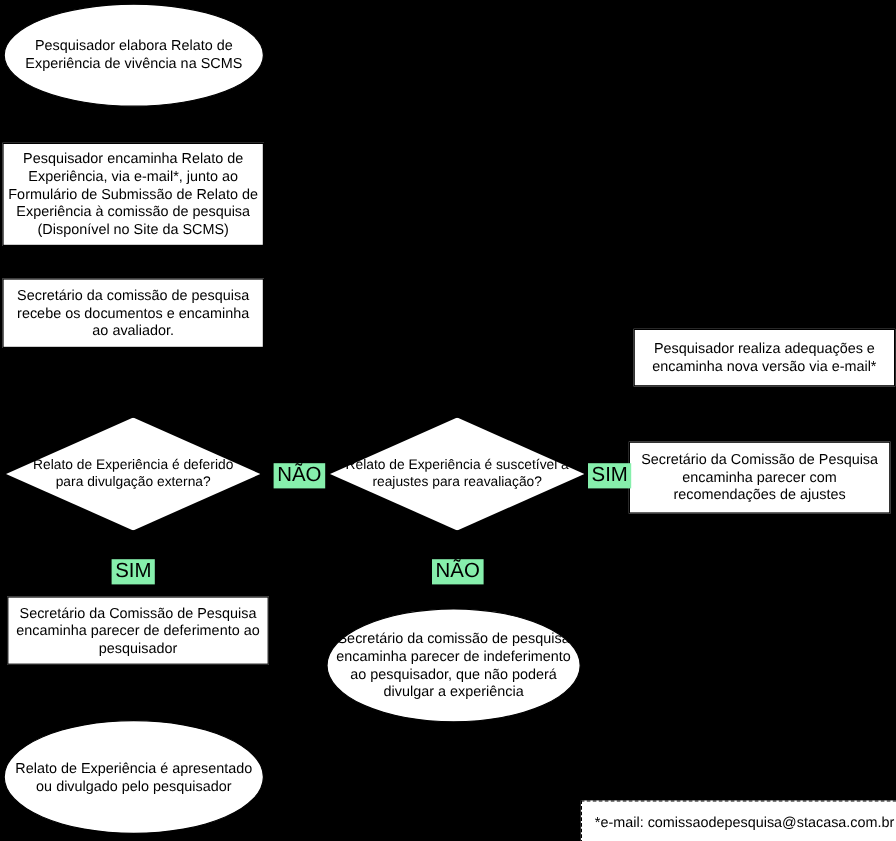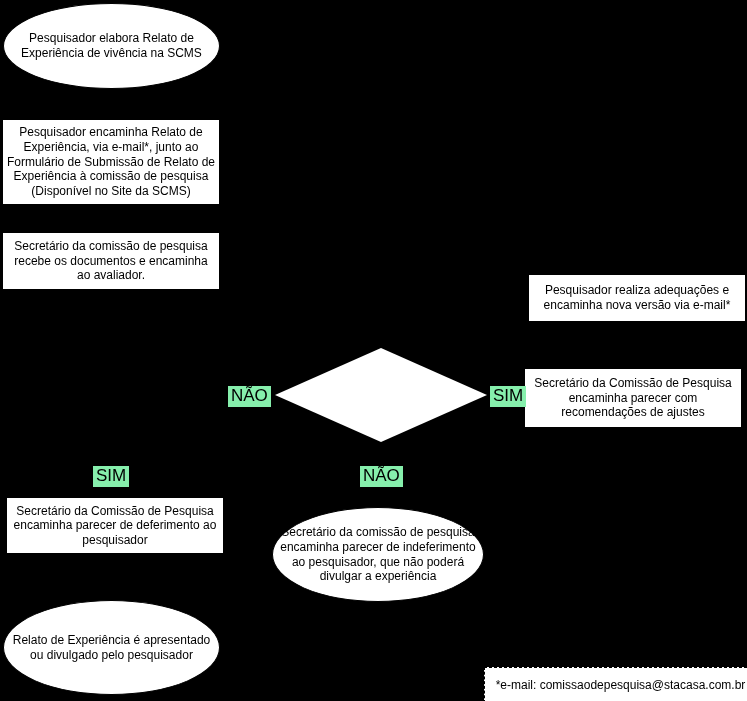--- a/index.html
+++ b/index.html
@@ -89,23 +89,28 @@
   </div>
 
   <div class="node process t12" style="left:2px; top:119px; width:218px; height:86px;justify-content:center;">
     <span>Pesquisador encaminha Relato de Experiência, via e-mail*, junto ao Formulário de Submissão de Relato de Experiência à comissão de pesquisa (Disponível no Site da SCMS)</span>
   </div>
 
   <div class="node process t12" style="left:2px; top:232px; width:218px; height:58px;">
     <span>Secretário da comissão de pesquisa recebe os documentos e encaminha ao avaliador.</span>
   </div>
 
+  <div class="node decision t115" style="left:5px; top:348px; width:212px; height:94px;">
+    <div class="dia-shape"></div>
+    <span class="dia-text">Relato de Experiência é deferido para divulgação externa?</span>
+  </div>
 
   <div class="node decision t115" style="left:275px; top:348px; width:212px; height:94px;">
     <div class="dia-shape"></div>
+    <span class="dia-text">Relato de Experiência é suscetível à reajustes para reavaliação?</span>
   </div>
 
   <div class="node process t12" style="left:528px; top:274px; width:218px; height:48px;">
     <span>Pesquisador realiza adequações e encaminha nova versão via e-mail*</span>
   </div>
 
   <div class="node process t12" style="left:524px; top:368px; width:218px; height:60px;">
     <span>Secretário da Comissão de Pesquisa encaminha parecer com recomendações de ajustes</span>
   </div>
 

